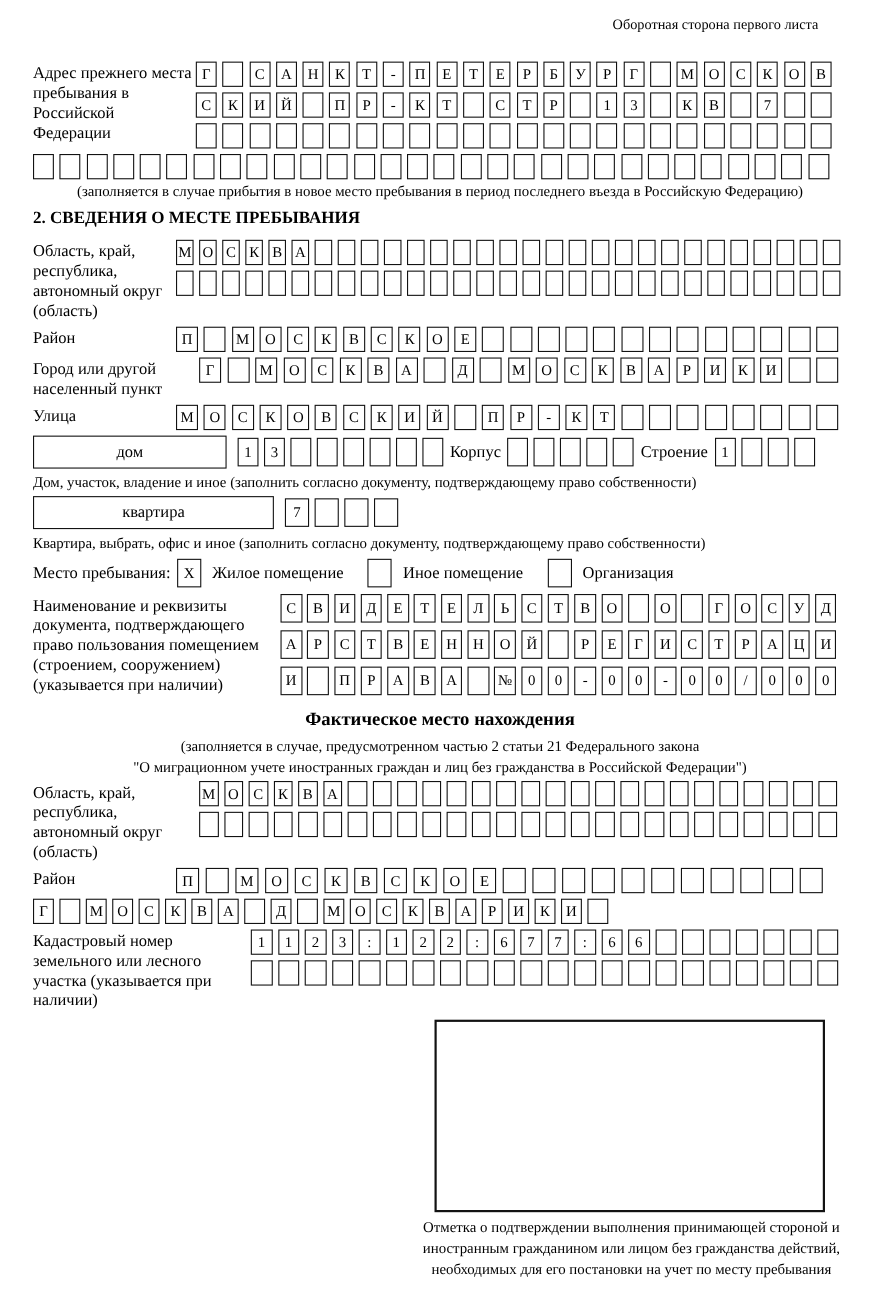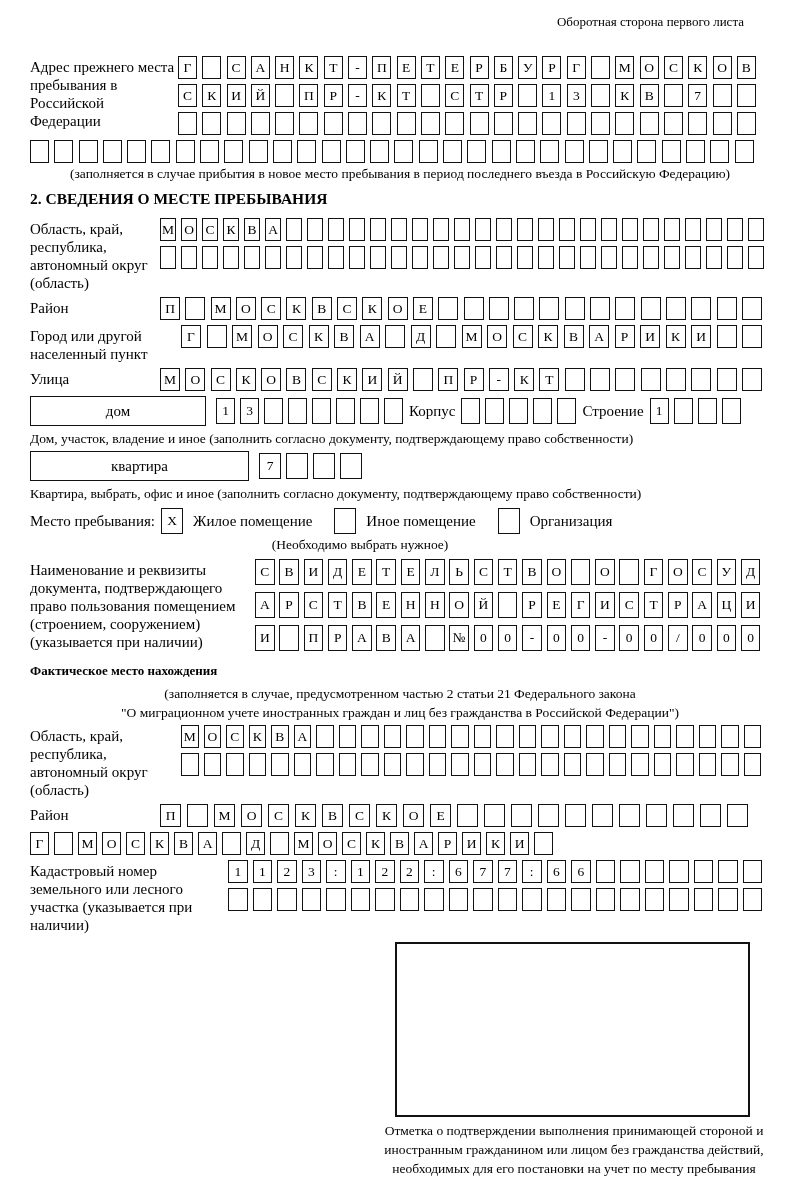--- a/index.html
+++ b/index.html
@@ -6,21 +6,21 @@
   body{width:800px;height:1180px;font-family:"Liberation Serif","DejaVu Serif",serif;}
   .page{box-sizing:border-box;width:800px;padding:14px 30px 0 30px;}
   .header-note{text-align:right;padding-right:26px;font-size:13px;margin-bottom:26px;}
   .field{display:flex;align-items:flex-start;margin-bottom:5px;}
   .flabel{font-size:15px;line-height:18px;flex-shrink:0;padding-top:2px;}
   .rows{display:flex;flex-direction:column;gap:5px;}
   .boxrow{display:flex;gap:var(--gap,5px);}
   .cbox{width:var(--bw,19px);height:var(--bh,23px);border:1.6px solid #121212;display:flex;align-items:center;justify-content:center;font-size:13.5px;line-height:1;box-sizing:border-box;flex-shrink:0;background:#fff;}
   .note{text-align:center;font-size:13.5px;line-height:17px;margin:2px 0 4px 0;}
   .section-title{font-weight:bold;font-size:15.5px;margin:8px 0 10px 0;}
-  .sub-title{font-weight:bold;font-size:13px;margin:12px 0 6px 0;}
+  .sub-title{text-align:center;font-weight:bold;font-size:17px;margin:12px 0 6px 0;}
   .inline-row{display:flex;align-items:center;margin-bottom:4px;}
   .labelbox{border:1.6px solid #121212;height:30px;display:flex;align-items:center;justify-content:center;font-size:15px;box-sizing:border-box;flex-shrink:0;background:#fff;}
   .small-gap{width:10px;flex-shrink:0;}
   .mid-label{font-size:15px;padding:0 6px;white-space:nowrap;}
   .stay{align-items:center;margin-top:6px;margin-bottom:2px;}
   .opt-label{font-size:15px;margin:0 16px 0 10px;white-space:nowrap;}
   .chk{--bw:22px;--bh:26px;margin-left:6px;}
   .stamp-box{margin-left:365px;width:355px;height:175px;border:2px solid #121212;box-sizing:border-box;margin-top:8px;}
   .stamp-note{margin-left:350px;width:388px;text-align:center;font-size:13.5px;line-height:19px;margin-top:4px;}
   .mb0{margin-bottom:2px;}
@@ -359,21 +359,20 @@
     <span class="opt-label">Жилое помещение</span>
     <span class="boxrow chk">
         <span class="cbox"></span>
       </span>
     <span class="opt-label">Иное помещение</span>
     <span class="boxrow chk">
         <span class="cbox"></span>
       </span>
     <span class="opt-label">Организация</span>
   </div>
-  <div class="note" style="width:660px">(Необходимо выбрать нужное)</div>
 
   <div class="field" style="margin-top:6px">
     <div class="flabel" style="width:225px">Наименование и реквизиты документа, подтверждающего право пользования помещением (строением, сооружением) (указывается при наличии)</div>
     <div class="rows" style="gap:7px">
       <div class="boxrow" style="--bw:19.5px;--gap:4.8px;--bh:26px">
           <span class="cbox">С</span>
           <span class="cbox">В</span>
           <span class="cbox">И</span>
           <span class="cbox">Д</span>
           <span class="cbox">Е</span>

